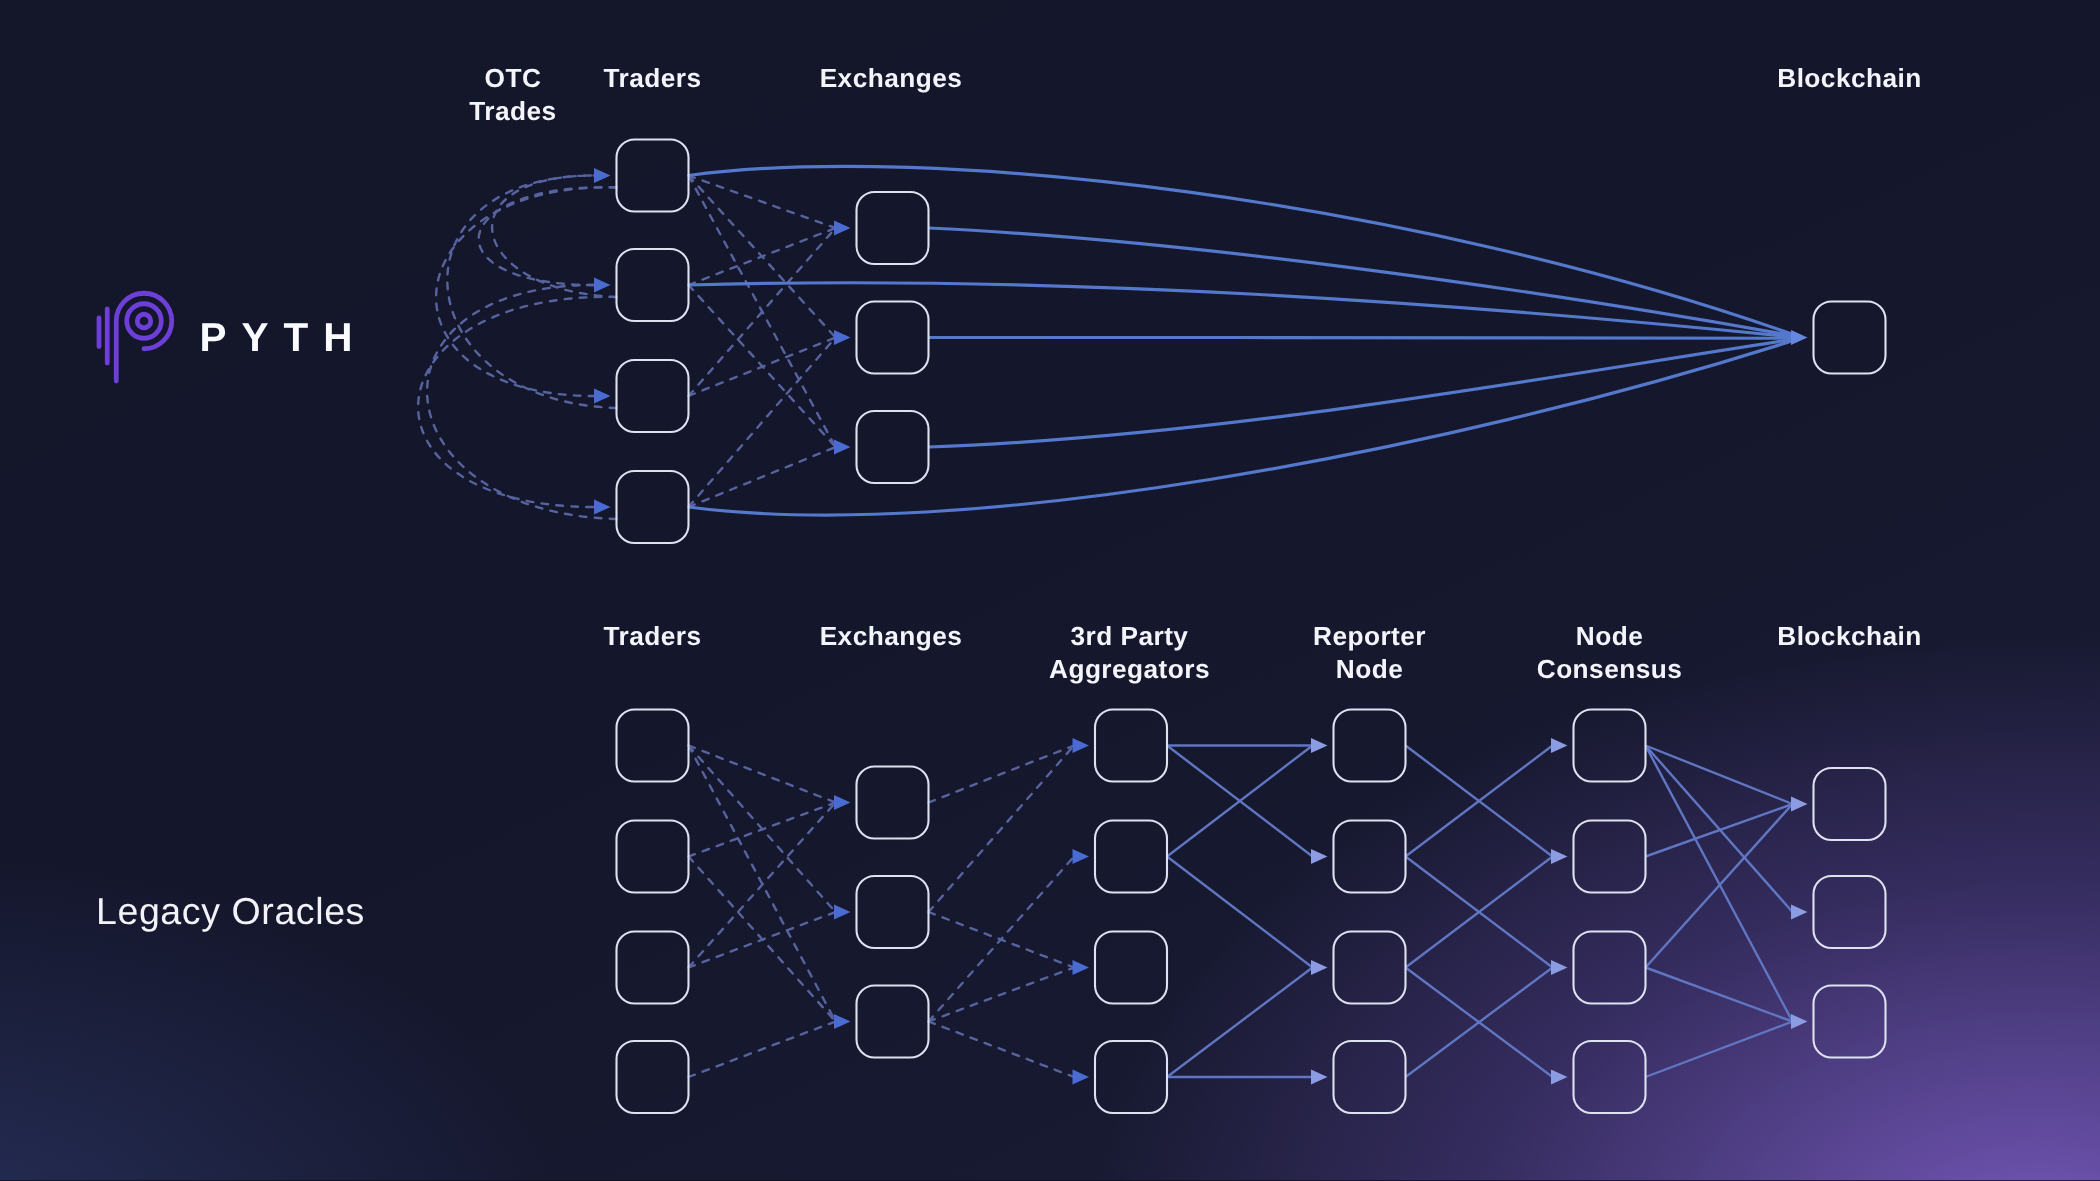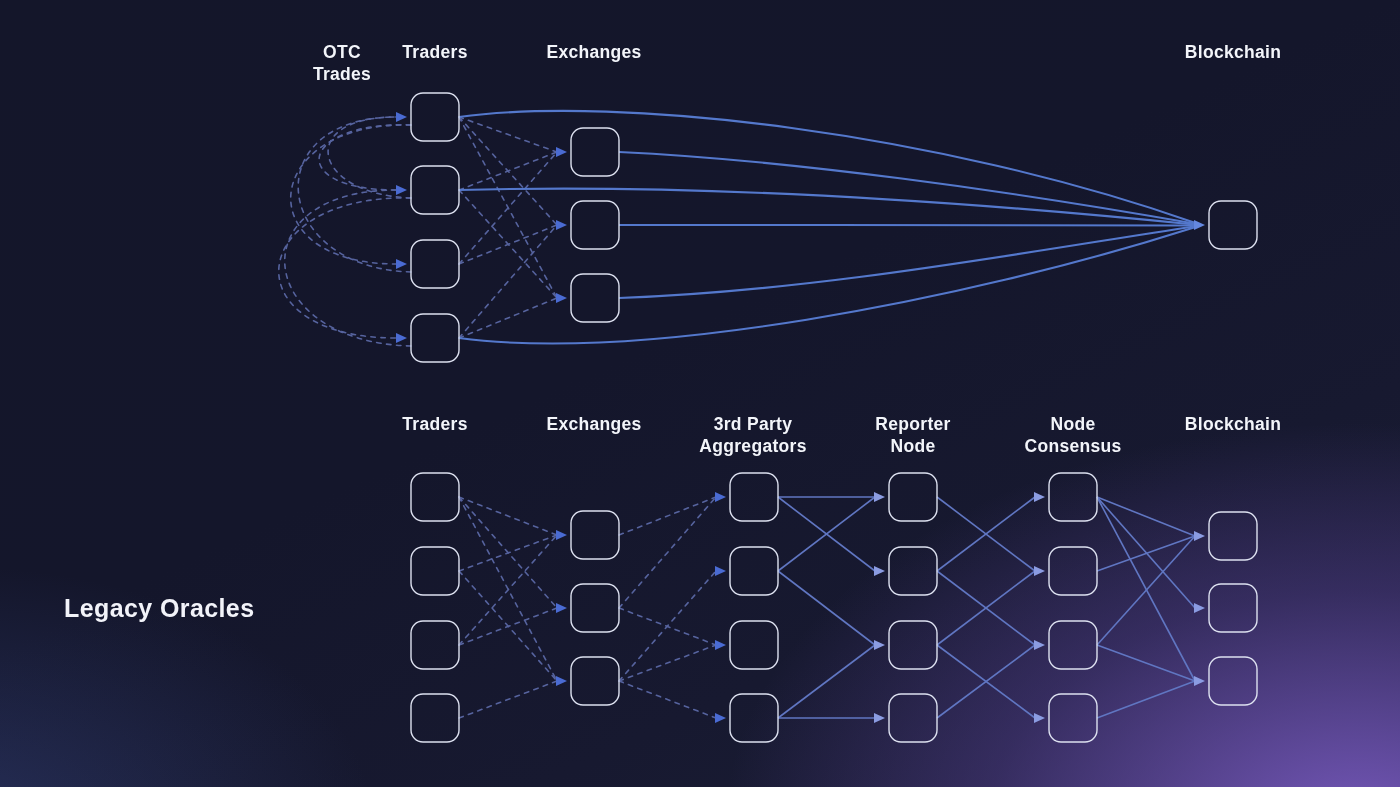--- a/index.html
+++ b/index.html
@@ -12,27 +12,39 @@
       linear-gradient(155deg,#14162a 0%,#14162b 45%,#171930 72%,#1b1e37 100%);
   }
   #diagram{position:absolute;left:0;top:0;}
   .hdr{fill:#f3f5fa;font-family:"Liberation Sans",sans-serif;font-size:17.5px;font-weight:600;letter-spacing:.3px;}
   .node{fill:none;stroke:#dde1f0;stroke-width:1.4px;}
   .ln-dash{fill:none;stroke:var(--dash,#56639e);stroke-width:1.6px;stroke-dasharray:4.5 5.5;stroke-linecap:round;}
   .ln-solid{fill:none;stroke:var(--solidB,#6076c2);stroke-width:1.6px;}
   .ln-top{fill:none;stroke:var(--solidT,#5478cc);stroke-width:2.1px;}
   .logo{position:absolute;left:64px;top:192px;display:flex;align-items:center;gap:15px;}
   .logo-text{font-size:27px;font-weight:700;letter-spacing:10px;color:#fafbff;line-height:1;}
-  .legacy-title{position:absolute;left:64px;top:594px;font-size:25px;font-weight:700;color:#f2f3f9;letter-spacing:.4px;}
+  .legacy-title{position:absolute;left:64px;top:594px;font-size:25px;font-weight:400;color:#f2f3f9;letter-spacing:.4px;}
 </style>
 </head>
 <body>
 
 <div class="stage">
 
+  <div class="logo">
+    <svg width="54" height="66" viewBox="0 0 54 66">
+      <g fill="none" stroke="#6d3ed8" stroke-width="3.2" stroke-linecap="round">
+        <circle cx="32" cy="22" r="4.5"></circle>
+        <circle cx="32" cy="22" r="11.5"></circle>
+        <path d="M 13.5 62 L 13.5 22 A 18.5 18.5 0 1 1 32 40.5"></path>
+        <line x1="7.5" y1="14" x2="7.5" y2="50"></line>
+        <line x1="2" y1="20" x2="2" y2="39"></line>
+      </g>
+    </svg>
+    <span class="logo-text">PYTH</span>
+  </div>
 
   <div class="legacy-title">Legacy Oracles</div>
 
   <svg id="diagram" width="1400" height="787" viewBox="0 0 1400 787">
       <g>
         <path d="M 411 198 C 311 194, 296 117, 396 117" class="ln-dash"></path>
         <path d="M 411 125 C 299 121, 284 190, 396 190" class="ln-dash"></path>
         <path d="M 411 272 C 271 268, 256 117, 396 117" class="ln-dash"></path>
         <path d="M 411 125 C 261 121, 246 264, 396 264" class="ln-dash"></path>
         <path d="M 411 346 C 253 342, 238 190, 396 190" class="ln-dash"></path>

